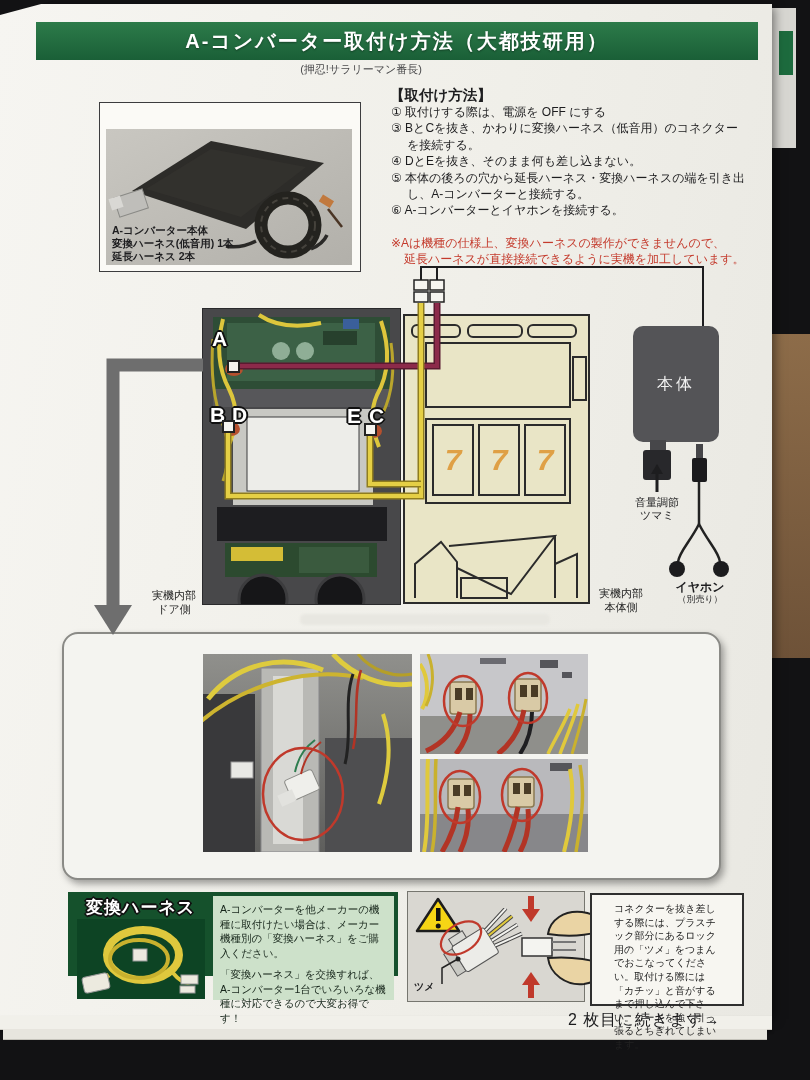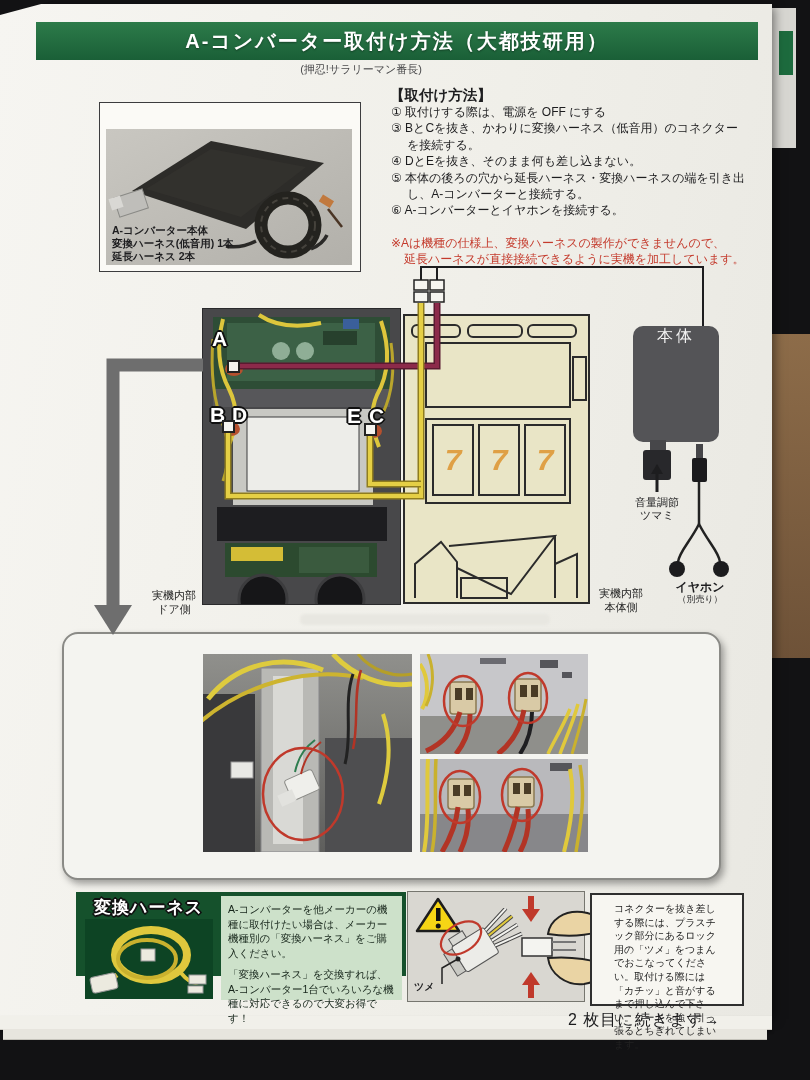--- a/index.html
+++ b/index.html
@@ -47,29 +47,29 @@
     outline:1px solid #2a2a2c}
   .diagram{position:absolute;left:403px;top:310px;width:187px;height:290px;
     background:#e9e5c6;border:2px solid #2b2b2b;box-sizing:border-box;z-index:2}
   .slot{position:absolute;height:10px;border:2px solid #2b2b2b;border-radius:6px}
   .dg-rect{position:absolute;border:2px solid #2b2b2b;box-sizing:border-box}
   .reel{position:absolute;border:2px solid #2b2b2b;box-sizing:border-box;
     display:flex;align-items:center;justify-content:center}
   .reel span{font-size:30px;font-weight:700;font-style:italic;color:#dfa045}
   .unit-box{position:absolute;left:633px;top:322px;width:86px;height:116px;
     background:#545457;border-radius:10px;z-index:2;
-    display:flex;align-items:flex-start;justify-content:center;
+    display:flex;align-items:center;justify-content:center;
     color:#f2f2f2;font-size:16px;letter-spacing:3px}
   .side-label{position:absolute;font-size:11px;line-height:13.5px;text-align:center;color:#222}
   .small-label{font-size:11px;line-height:13px;text-align:center;color:#1d1d1f}
   .closeup-box{position:absolute;left:62px;top:628px;width:655px;height:244px;
     background:#f4f4f0;border:2px solid #8a8a86;border-radius:16px;
     box-shadow:3px 4px 7px rgba(0,0,0,.35);z-index:2}
   .cu-photo{position:absolute;overflow:hidden;z-index:3}
-  .harness-box{position:absolute;left:76px;top:888px;width:330px;height:84px;
+  .harness-box{position:absolute;left:68px;top:888px;width:330px;height:84px;
     background:#15512c;z-index:2}
   .harness-right{position:absolute;left:145px;top:4px;width:181px;height:104px;
     background:#cde1ca;padding:6px 7px;box-sizing:border-box;
     font-size:10.5px;line-height:14.5px;color:#16251a}
   .caution-panel{position:absolute;left:407px;top:887px;width:178px;height:111px;
     background:#d9d7d1;border:1px solid #76766f;box-sizing:border-box;z-index:2}
   .caution-textbox{position:absolute;left:590px;top:889px;width:154px;height:113px;
     background:#f7f6f1;border:2px solid #2f2f2f;box-sizing:border-box;
     padding:7px 22px;font-size:10px;line-height:13.6px;color:#222;z-index:2}
   .continue-note{position:absolute;left:568px;top:1006px;font-size:16px;color:#1b1b1d;

